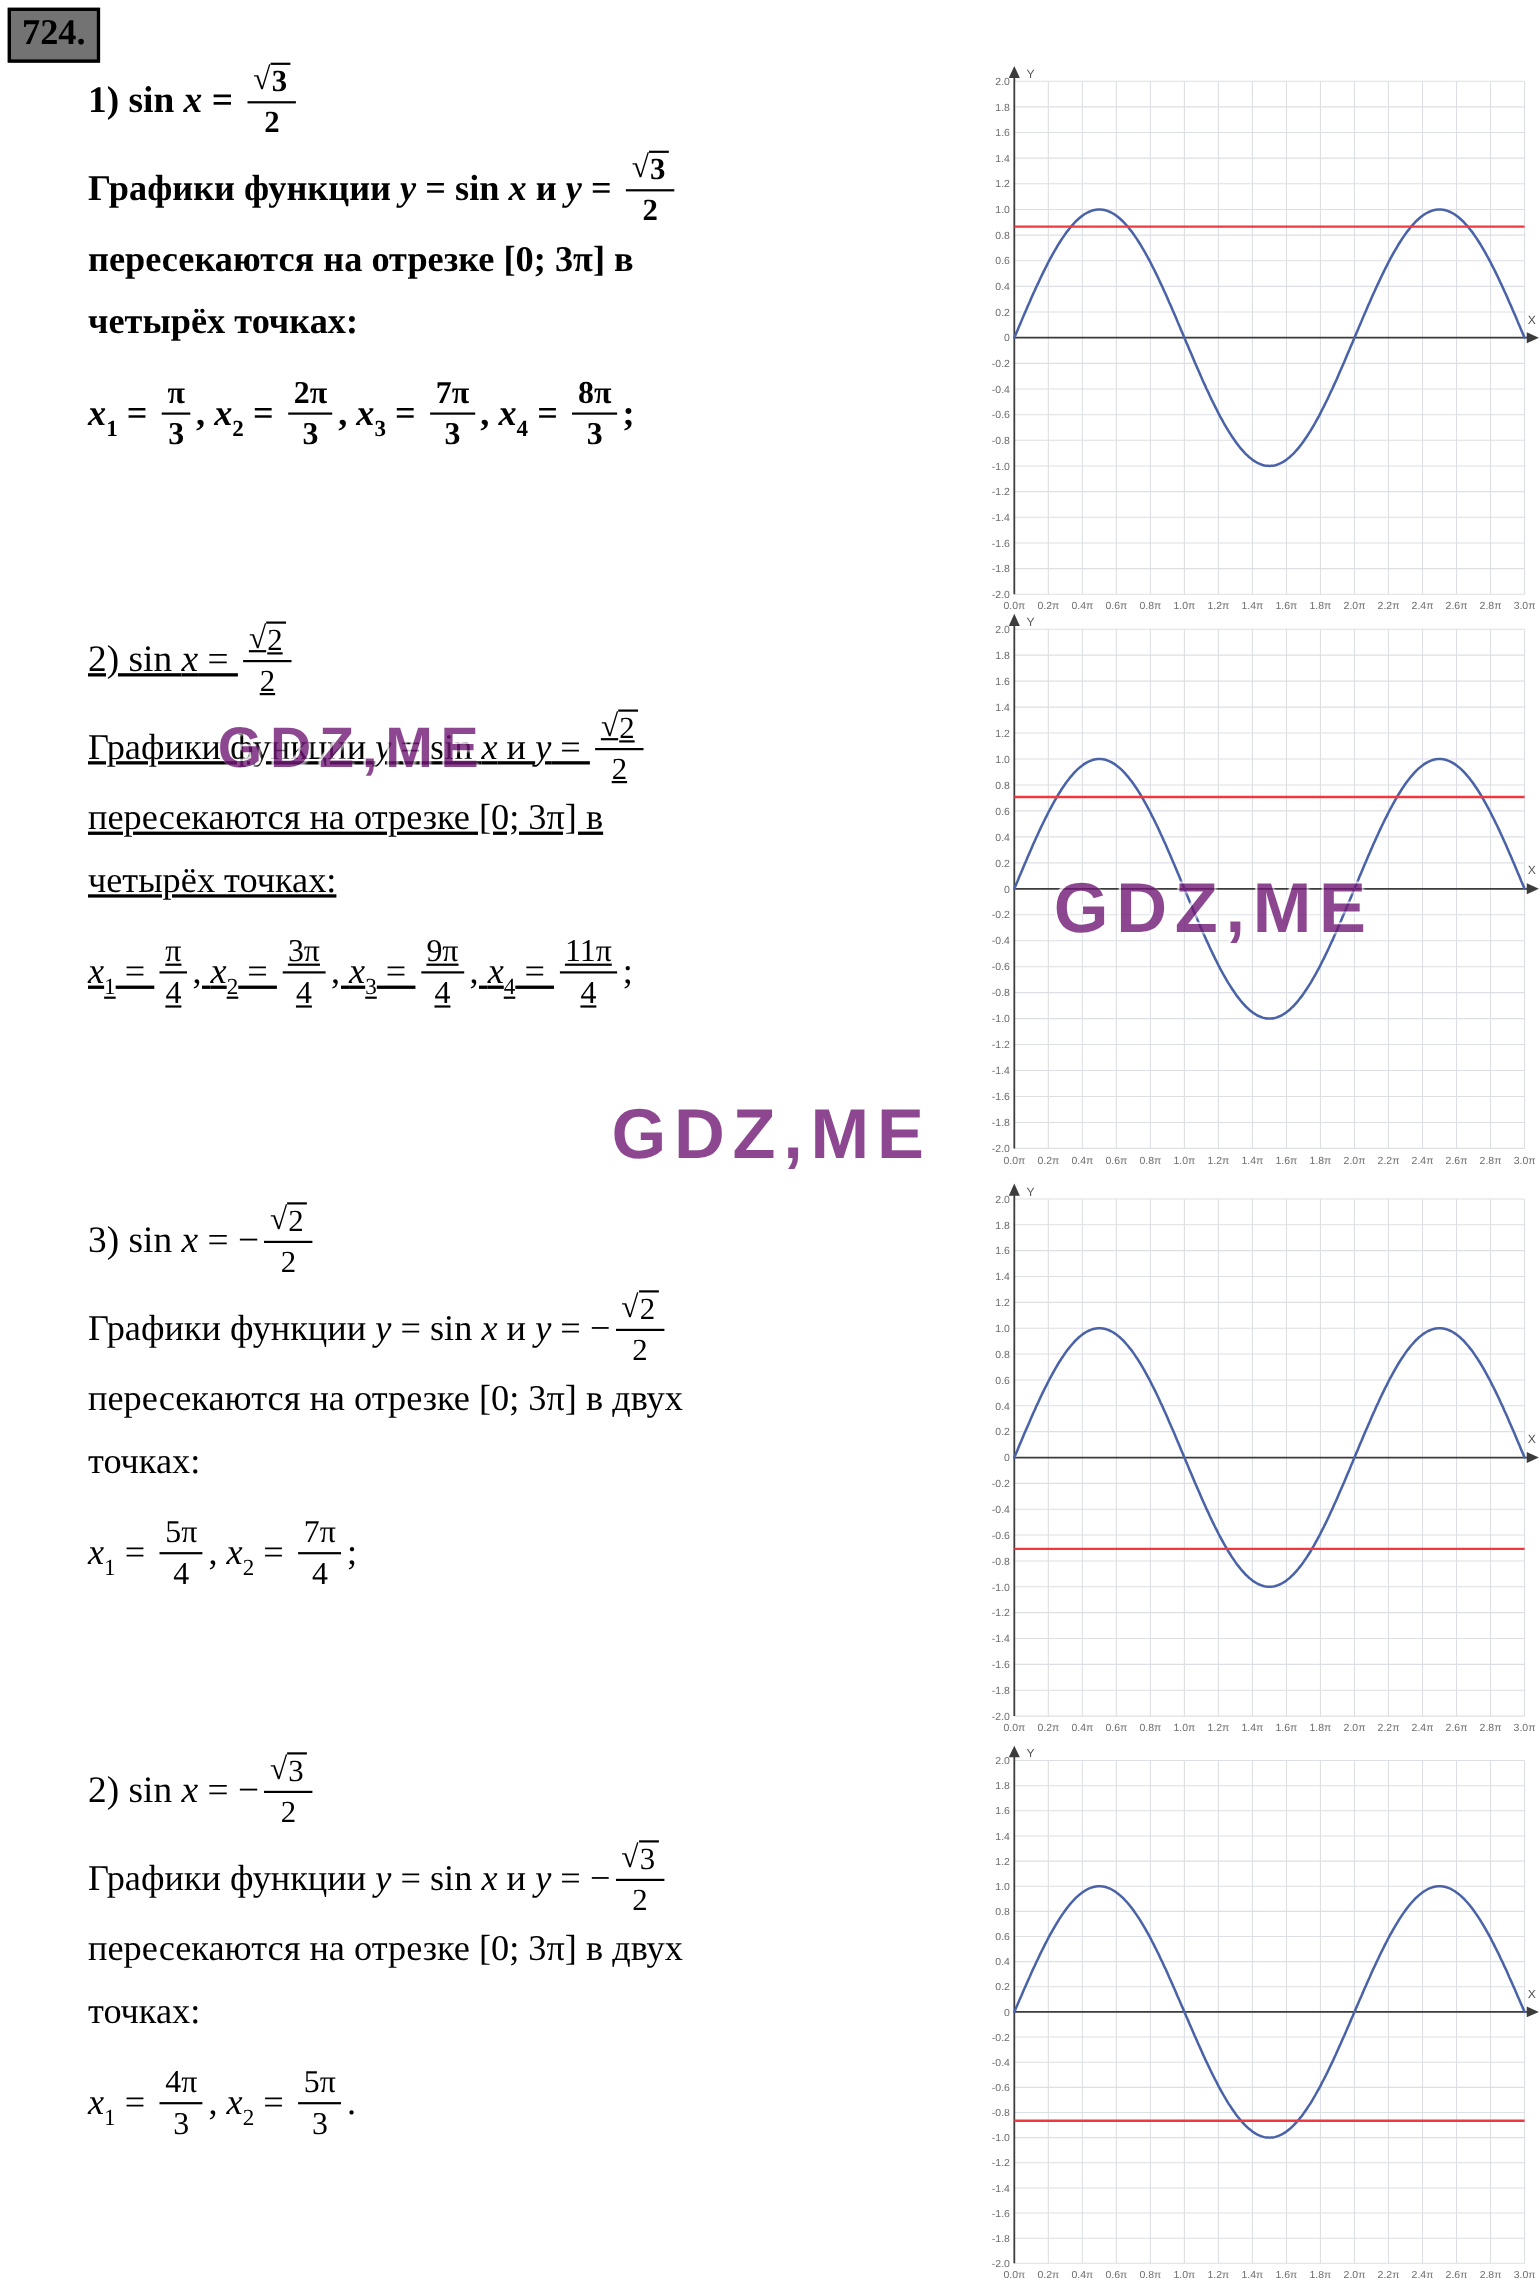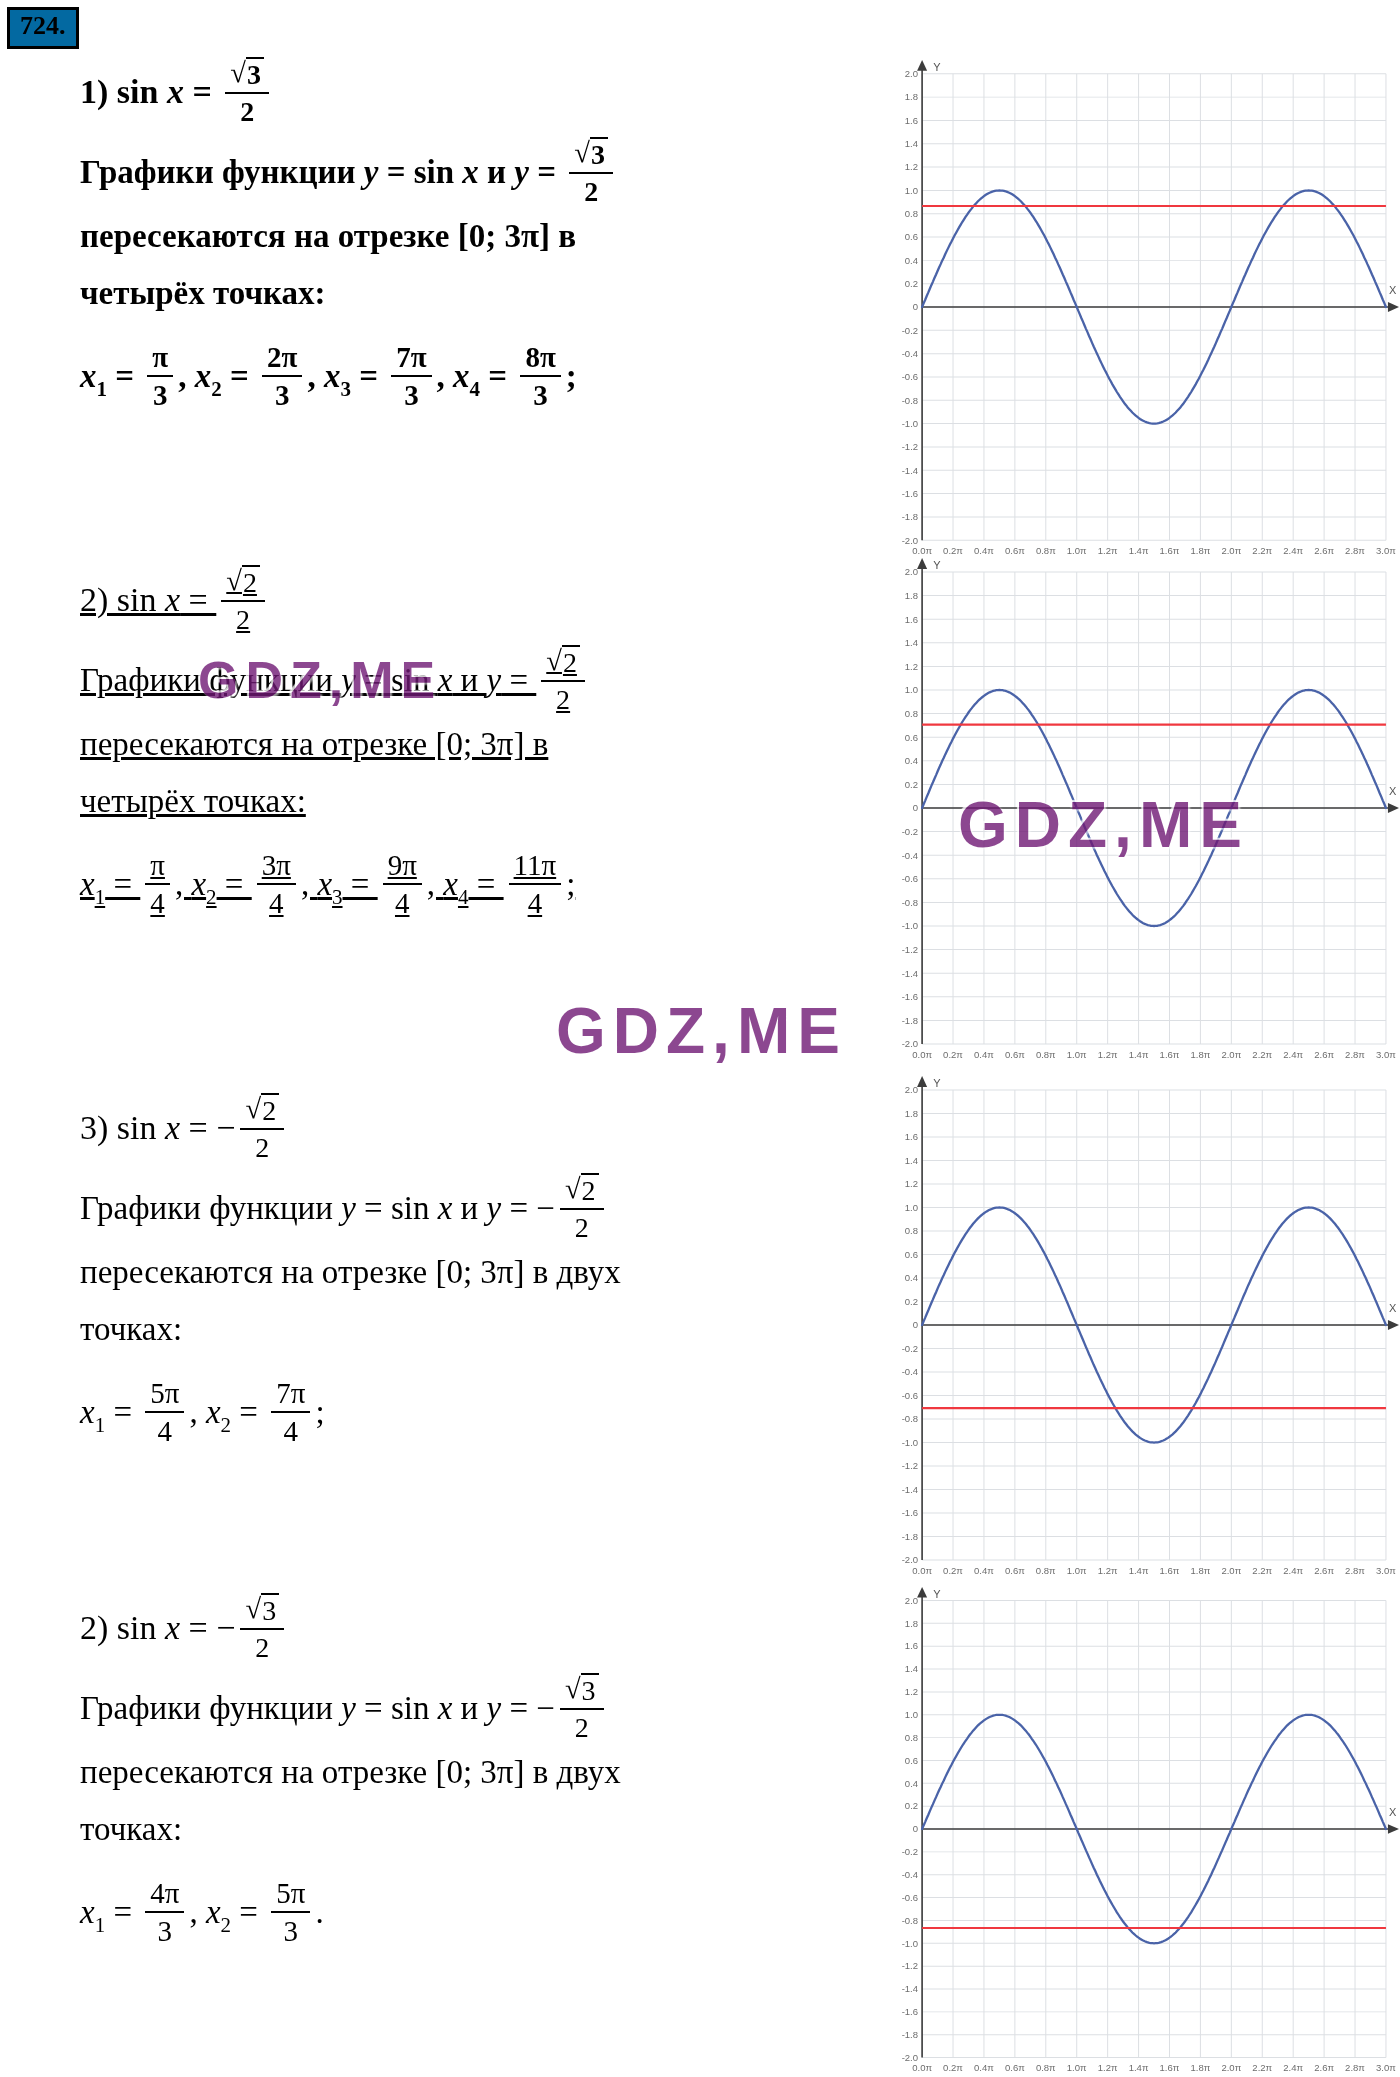--- a/index.html
+++ b/index.html
@@ -1,19 +1,19 @@
 <!DOCTYPE html>
 <html><head>
 <meta charset="utf-8">
 <style>
   html,body{margin:0;padding:0}
   body{position:relative;width:1400px;height:2077px;background:#ffffff;overflow:hidden;
        font-family:"Liberation Serif",serif;color:#000}
   .num-box{position:absolute;left:7px;top:7px;border:3px solid #000;padding:0 10px 3px 10px;
-           font-size:26px;font-weight:bold;line-height:1.25;background:#0369a1}
+           font-size:33px;font-weight:bold;line-height:1.25;background:#737373}
   .sections,.charts{position:absolute;left:0;top:0;width:100%;height:100%}
   .section{position:absolute;left:80px;width:830px}
   .eq-line{display:flex;align-items:center;height:88px;font-size:34px;white-space:pre}
   .para-line{font-size:33px;white-space:pre}
   .frac-line{display:flex;align-items:center;height:72px}
   .plain{height:57px;line-height:57px}
   .roots-line{display:flex;align-items:center;height:92px;margin-top:8px;font-size:33px;white-space:pre}
   .it{font-style:italic}
   .sub{font-size:21px;transform:translateY(13px)}
   .frac{display:inline-flex;flex-direction:column;align-items:center;margin:0 5px;

